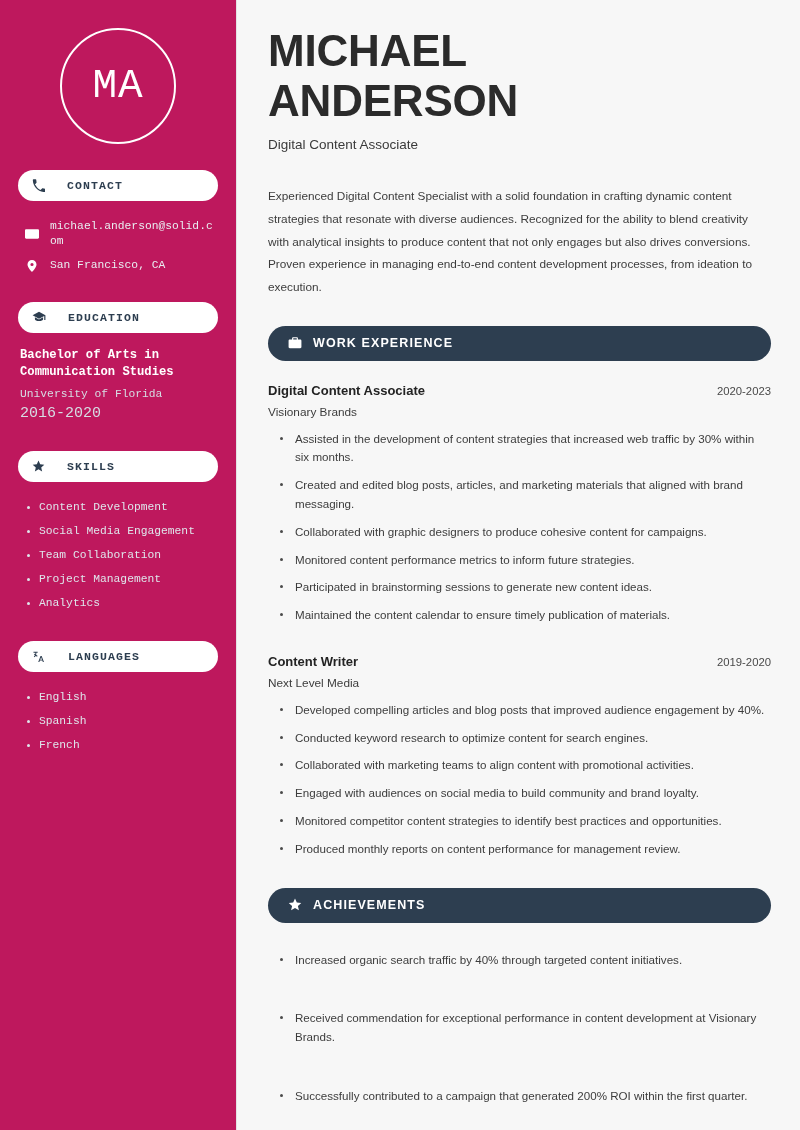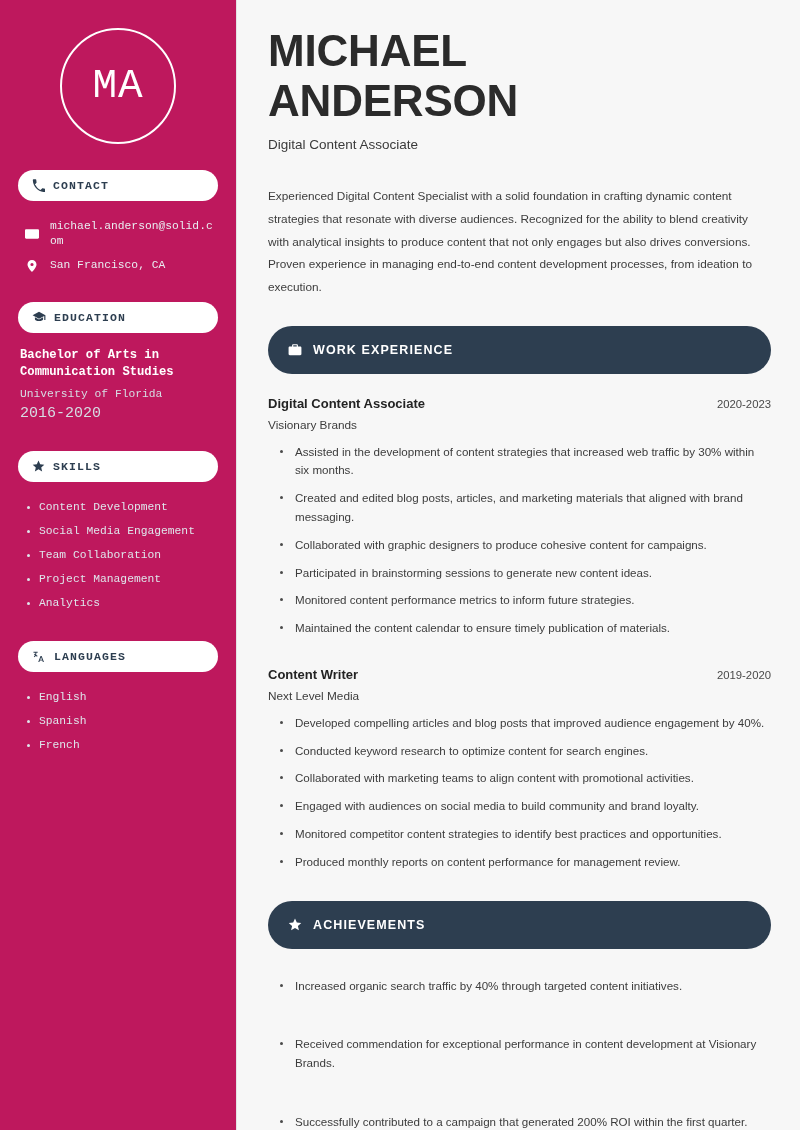--- a/index.html
+++ b/index.html
@@ -51,21 +51,21 @@
     letter-spacing: 1px;
   }
 
   .pill {
     background: #ffffff;
     border-radius: 999px;
     height: 31px;
     display: flex;
     align-items: center;
     padding: 0 14px;
-    gap: 8px;
+    gap: 22px;
     margin-bottom: 14px;
   }
   .pill-label {
     color: #2d3e50;
     font-size: 11.5px;
     font-weight: bold;
     letter-spacing: 1.1px;
   }
   .pill .ic { display: flex; align-items: center; }
   .pill .ic svg { display: block; }
@@ -153,21 +153,21 @@
   .summary {
     color: #3c3c3c;
     font-size: 11.8px;
     line-height: 1.92;
     margin-bottom: 27px;
   }
 
   .section-bar {
     background: #2d3e50;
     border-radius: 999px;
-    height: 48px;
+    height: 35px;
     display: flex;
     align-items: center;
     gap: 11px;
     padding: 0 20px;
     margin-bottom: 22px;
   }
   .section-bar .ic { display: flex; align-items: center; }
   .section-bar-label {
     color: #ffffff;
     font-size: 12.5px;
@@ -333,22 +333,22 @@
     <div class="job">
       <div class="job-head">
         <span class="job-role">Digital Content Associate</span>
         <span class="job-dates">2020-2023</span>
       </div>
       <div class="job-company">Visionary Brands</div>
       <ul class="bullets">
         <li>Assisted in the development of content strategies that increased web traffic by 30% within six months.</li>
         <li>Created and edited blog posts, articles, and marketing materials that aligned with brand messaging.</li>
         <li>Collaborated with graphic designers to produce cohesive content for campaigns.</li>
+        <li>Monitored content performance metrics to inform future strategies.</li>
         <li>Participated in brainstorming sessions to generate new content ideas.</li>
-        <li>Monitored content performance metrics to inform future strategies.</li>
         <li>Maintained the content calendar to ensure timely publication of materials.</li>
       </ul>
     </div>
 
     <div class="job">
       <div class="job-head">
         <span class="job-role">Content Writer</span>
         <span class="job-dates">2019-2020</span>
       </div>
       <div class="job-company">Next Level Media</div>

